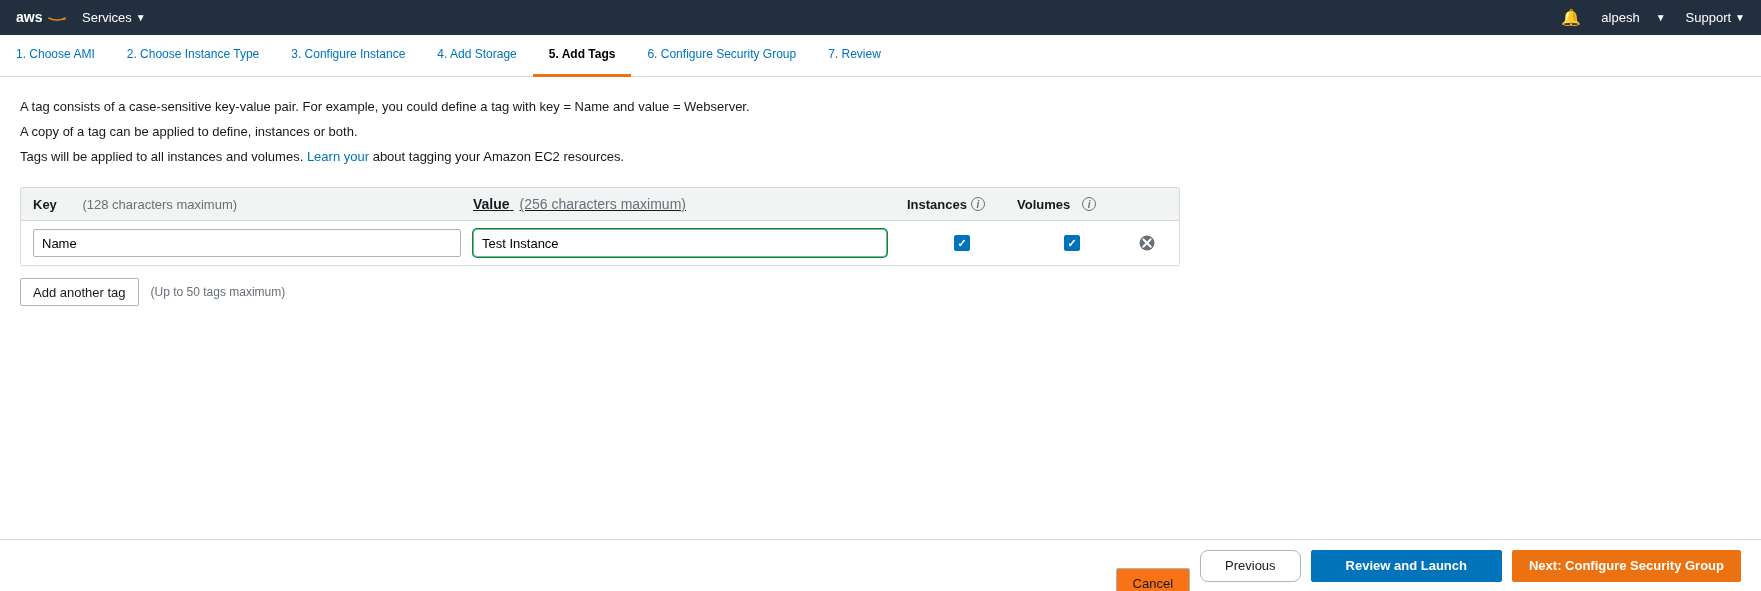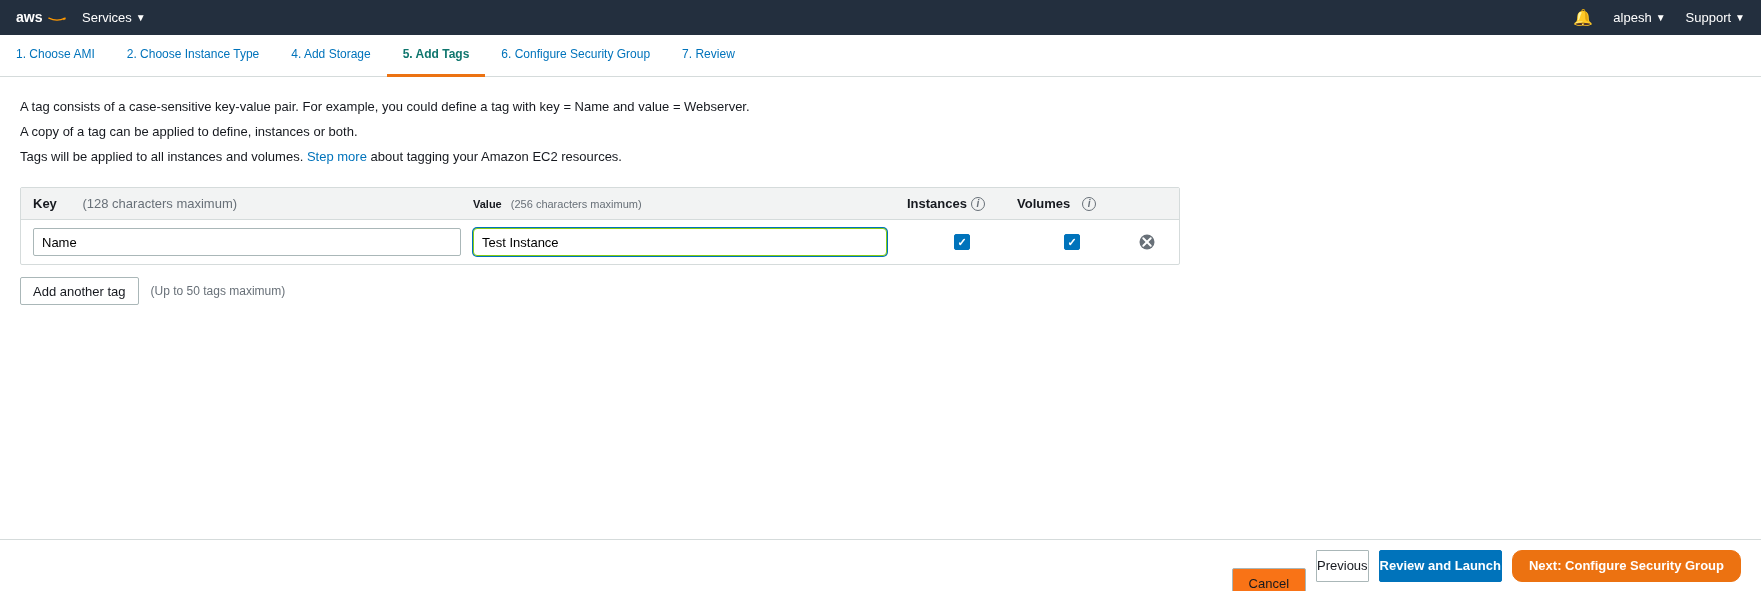--- a/index.html
+++ b/index.html
@@ -22,21 +22,21 @@
     .nav-services {
       color: #fff;
       font-size: 13px;
       cursor: pointer;
       display: flex;
       align-items: center;
       gap: 4px;
     }
     .nav-spacer { flex: 1; }
     .nav-bell { font-size: 16px; color: #fff; margin-right: 20px; cursor: pointer; }
-    .nav-user { color: #fff; font-size: 13px; cursor: pointer; margin-right: 20px; display: flex; align-items: center; gap: 4px; }
+    .nav-user { color: #fff; font-size: 13px; cursor: pointer; margin-right: 20px; display: flex; align-items: center; gap: 16px; }
     .nav-support { color: #fff; font-size: 13px; cursor: pointer; display: flex; align-items: center; gap: 4px; }
 
     
     .steps-bar {
       background: #fff;
       border-bottom: 1px solid #d5dbdb;
       padding: 0 16px;
       display: flex;
       align-items: center;
       height: 42px;
@@ -47,21 +47,21 @@
       font-size: 12px;
       color: #0073bb;
       cursor: pointer;
       height: 42px;
       display: flex;
       align-items: center;
       border-bottom: 3px solid transparent;
       white-space: nowrap;
     }
     .step-item.active {
-      color: #0f766e;
+      color: #000000;
       border-bottom: 3px solid #ec7211;
       font-weight: 600;
     }
     .step-item.inactive {
       color: #0073bb;
     }
     .step-item:first-child { padding-left: 0; }
 
     
     .main-content {
@@ -93,21 +93,21 @@
       width: 1160px;
     }
     .tags-table-header {
       display: flex;
       background: #f2f3f3;
       border-bottom: 1px solid #d5dbdb;
       padding: 8px 12px;
       align-items: center;
     }
     .col-key { width: 440px; font-weight: 600; font-size: 13px; color: #16191f; }
-    .col-value { flex: 1; font-weight: 600; font-size: 11px; color: #16191f; }
+    .col-value { flex: 1; font-weight: 600; font-size: 14px; color: #16191f; text-decoration: underline; }
     .col-instances { width: 110px; font-weight: 600; font-size: 13px; color: #16191f; display: flex; align-items: center; gap: 4px; }
     .col-volumes { width: 110px; font-weight: 600; font-size: 13px; color: #16191f; display: flex; align-items: center; gap: 12px; }
     .col-action { width: 40px; }
 
     .info-icon {
       display: inline-flex;
       align-items: center;
       justify-content: center;
       width: 14px;
       height: 14px;
@@ -231,46 +231,46 @@
       color: #16191f;
       cursor: pointer;
       height: 32px;
       display: flex;
       align-items: center;
       margin-top: 36px;
     }
     .btn-previous {
       background: #fff;
       border: 1px solid #aab7b8;
-      border-radius: 1px;
-      padding: 6px 0;
+      border-radius: 8px;
+      padding: 6px 24px;
       font-size: 13px;
       color: #16191f;
       cursor: pointer;
       height: 32px;
       display: flex;
       align-items: center;
     }
     .btn-review-launch {
       background: #0073bb;
       border: 1px solid #0073bb;
       border-radius: 2px;
-      padding: 6px 0;
+      padding: 6px 34px;
       font-size: 13px;
       color: #fff;
       cursor: pointer;
       height: 32px;
       display: flex;
       align-items: center;
       font-weight: 600;
     }
     .btn-next {
       background: #ec7211;
       border: 1px solid #ec7211;
-      border-radius: 10px;
+      border-radius: 2px;
       padding: 6px 16px;
       font-size: 13px;
       color: #fff;
       cursor: pointer;
       height: 32px;
       display: flex;
       align-items: center;
       font-weight: 600;
     }
 
@@ -309,39 +309,42 @@
 </div>
 
 <div class="steps-bar">
   <div class="step-item inactive">
     <span>1. Choose AMI</span>
   </div>
   <div class="step-item inactive">
     <span>2. Choose Instance Type</span>
   </div>
   <div class="step-item inactive">
+    <span>3. Configure Instance</span>
+  </div>
+  <div class="step-item inactive">
     <span>4. Add Storage</span>
   </div>
   <div class="step-item active">
     <span>5. Add Tags</span>
   </div>
   <div class="step-item inactive">
     <span>6. Configure Security Group</span>
   </div>
   <div class="step-item inactive">
     <span>7. Review</span>
   </div>
 </div>
 
 <div class="main-content">
 
   <p class="description">A tag consists of a case-sensitive key-value pair. For example, you could define a tag with key = Name and value = Webserver.</p>
   <p class="description">A copy of a tag can be applied to define, instances or both.</p>
   <p class="description">
-    <span>Tags will be applied to all instances and volumes. </span><a href="#">Step more</a><span> about tagging your Amazon EC2 resources.</span>
+    <span>Tags will be applied to all instances and volumes. </span><a href="#">Learn your</a><span> about tagging your Amazon EC2 resources.</span>
   </p>
 
   <div class="tags-table">
 
     <div class="tags-table-header">
       <div class="col-key">
         <span>Key</span>
         <span style="font-weight:400; color:#687078; margin-left:22px;">(128 characters maximum)</span>
       </div>
       <div class="col-value">

